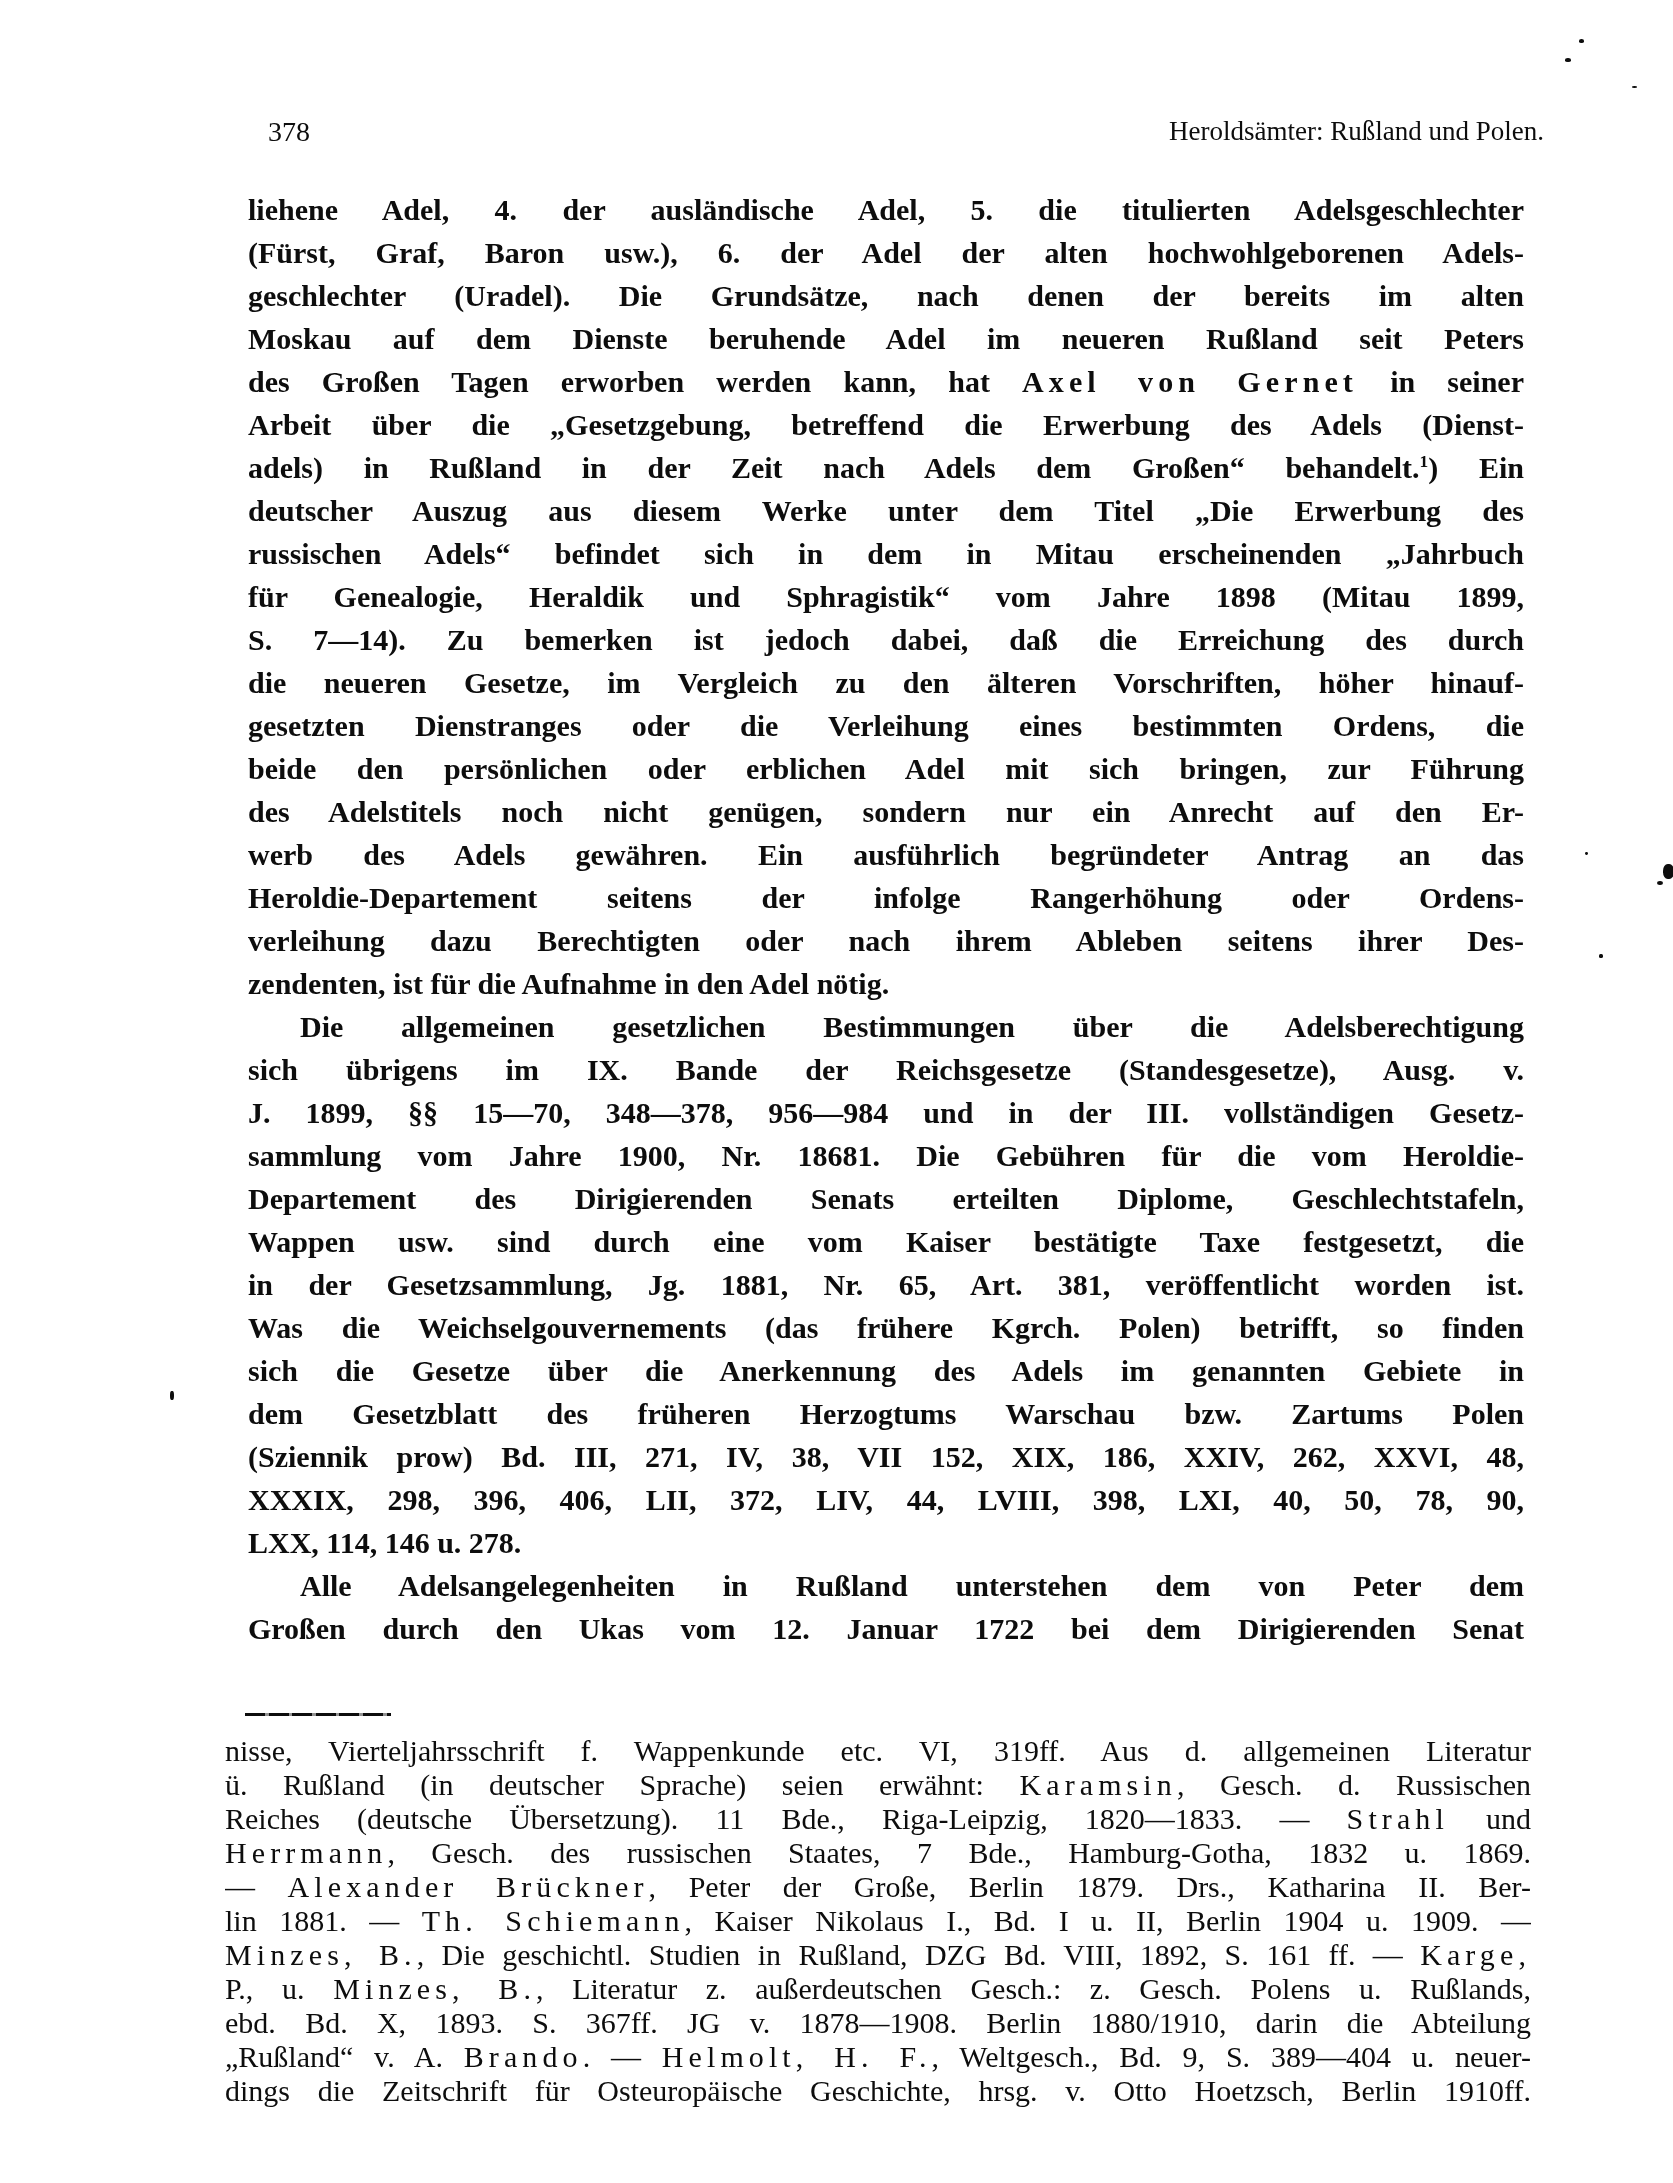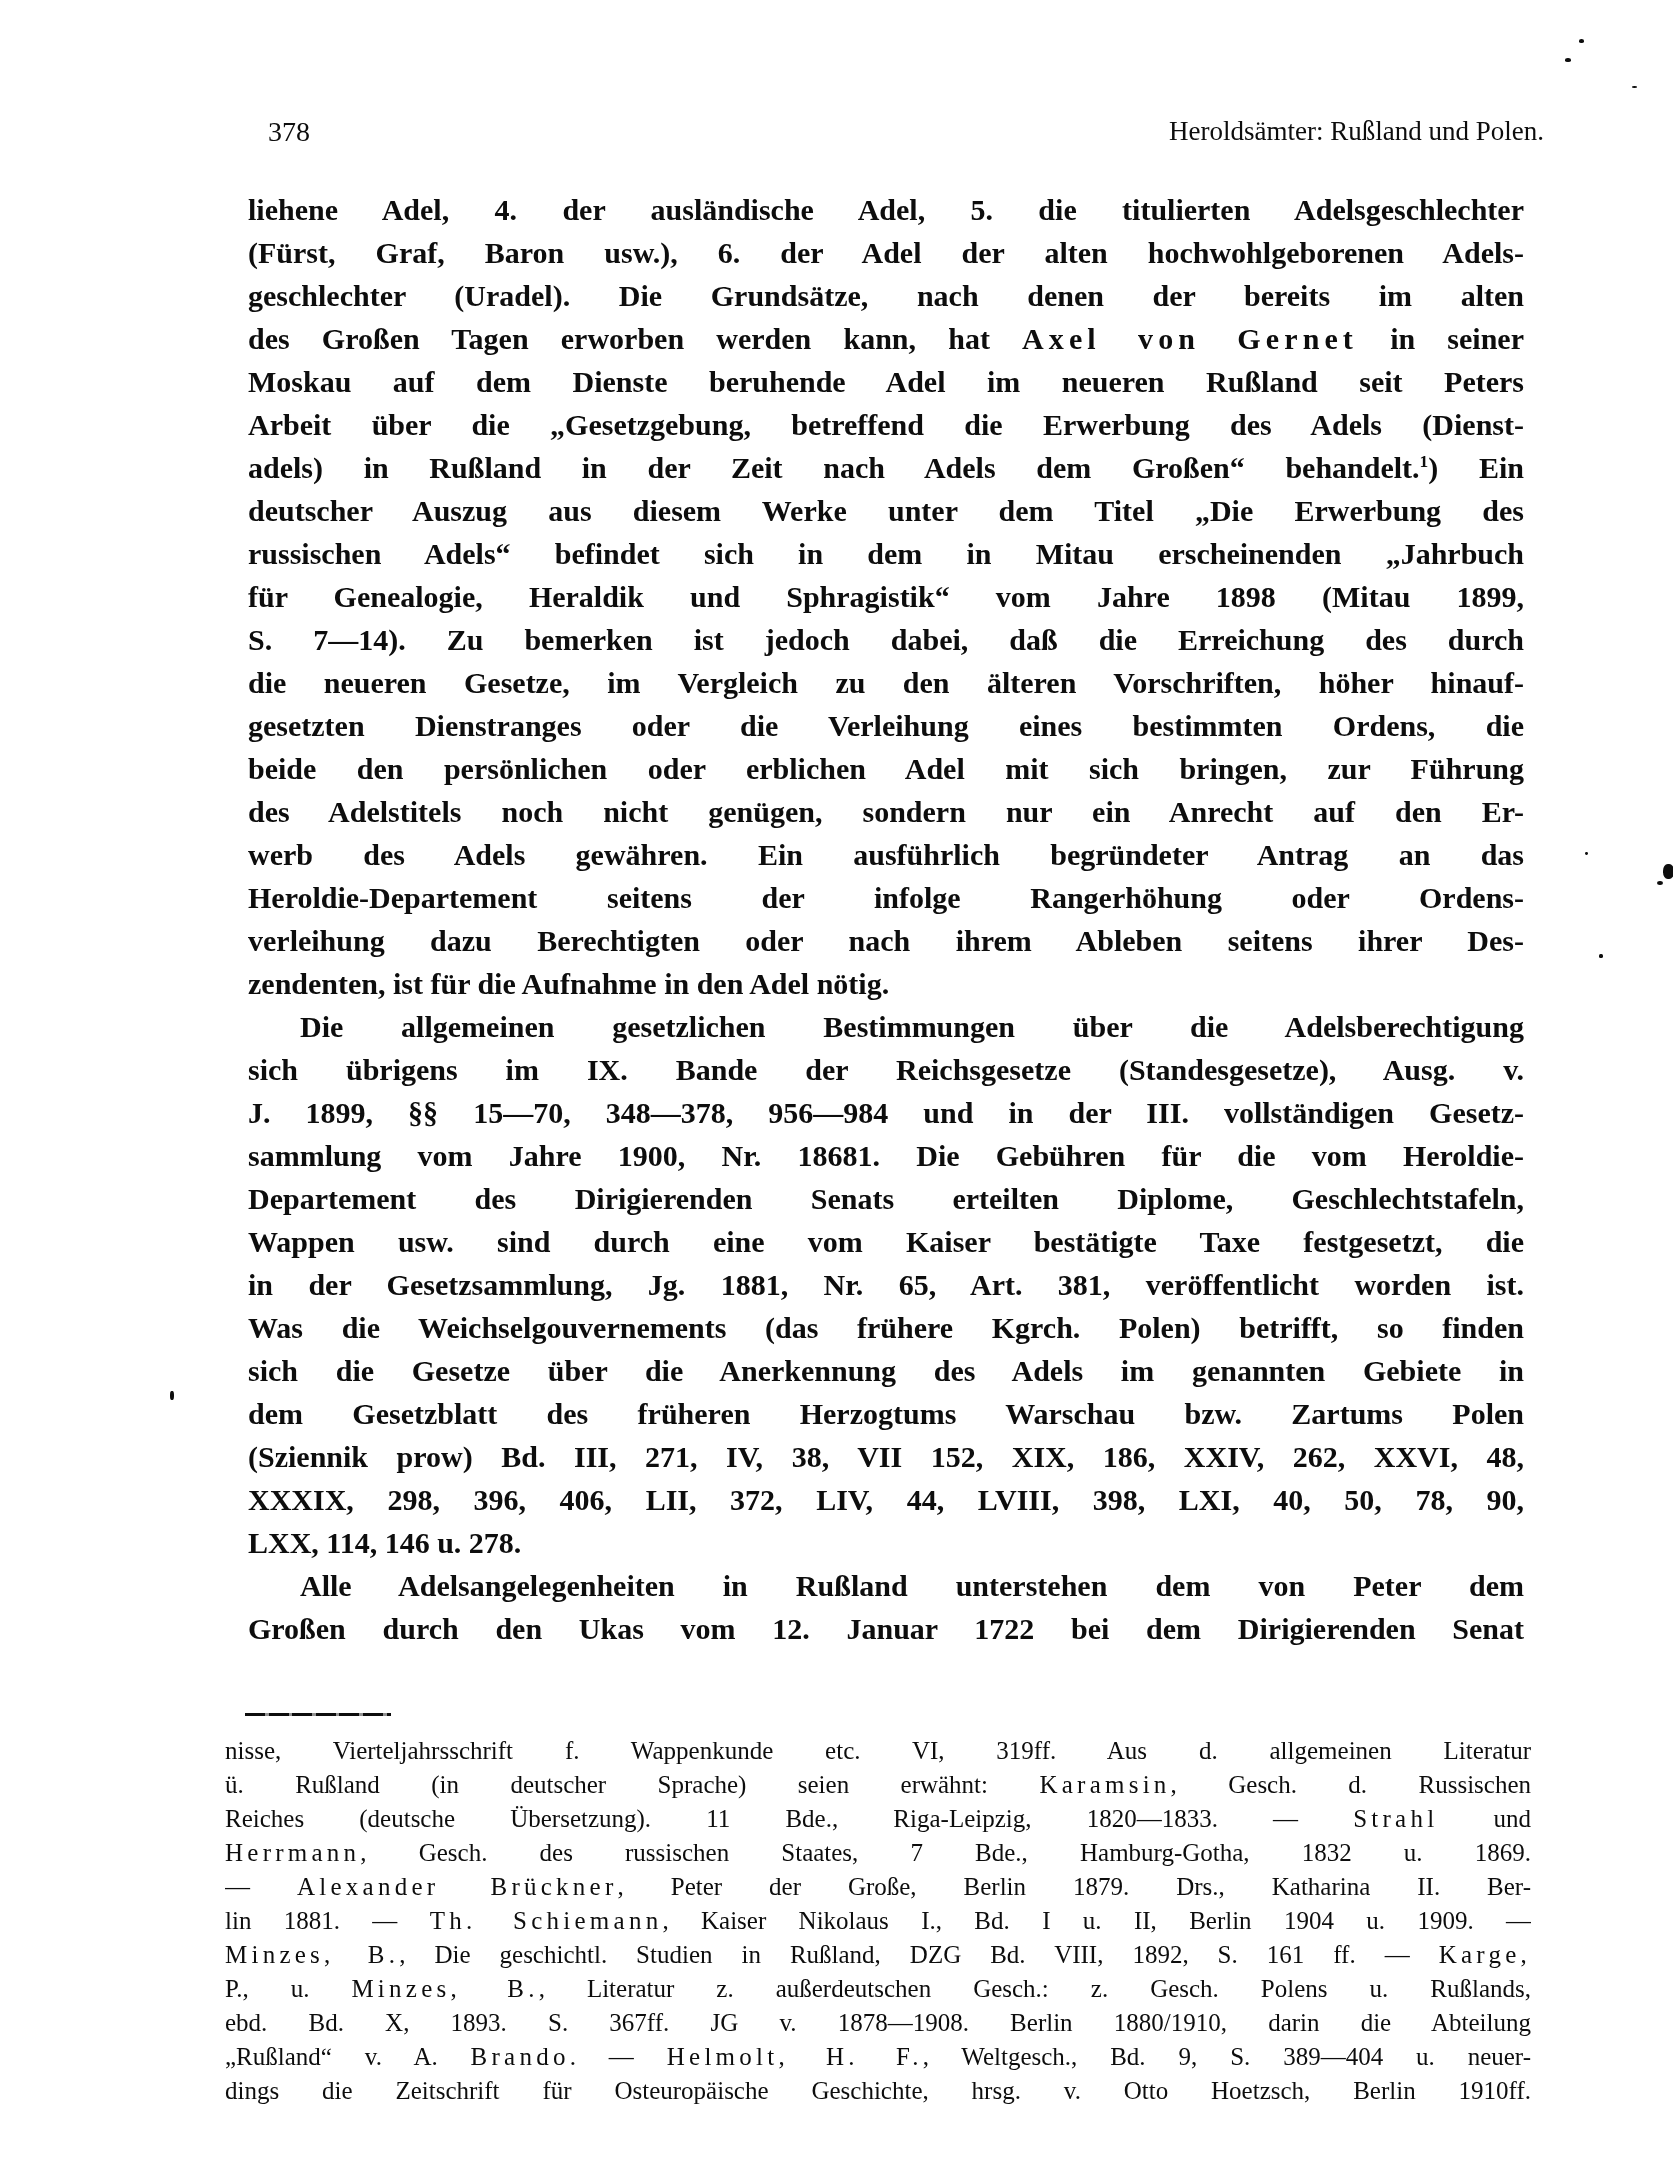--- a/index.html
+++ b/index.html
@@ -31,21 +31,21 @@
 
   
   .fnrule {
     position:absolute; left:245px; top:1713px; width:146px; height:3.1px;
     background:repeating-linear-gradient(90deg, var(--ink) 0 20px, rgba(13,13,13,0.45) 20px 23.6px);
   }
 
   
   .footnote { position:absolute; left:225px; top:1734px; width:1306px; }
   .fline {
-    height:34px; line-height:34px; font-size:25px;
+    height:34px; line-height:34px; font-size:30px;
     text-align:justify; overflow:hidden;
   }
   .fline.j::after { content:""; display:inline-block; width:100%; height:0; }
 
   .gesperrt { letter-spacing:0.17em; }
   sup { font-size:58%; vertical-align:super; line-height:0; }
 
   
   .speck { position:absolute; background:var(--ink); border-radius:45%; }
 </style>
@@ -56,22 +56,22 @@
 
   <div class="header-row">
     <span class="pagenum">378</span>
     <span class="running-head">Heroldsämter: Rußland und Polen.</span>
   </div>
 
   <div class="main" id="main-text">
       <div class="line j"><span>liehene Adel, 4. der ausländische Adel, 5. die titulierten Adelsgeschlechter</span></div>
       <div class="line j"><span>(Fürst, Graf, Baron usw.), 6. der Adel der alten hochwohlgeborenen Adels-</span></div>
       <div class="line j"><span>geschlechter (Uradel).  Die Grundsätze, nach denen der bereits im alten</span></div>
+      <div class="line j"><span>Moskau auf dem Dienste beruhende Adel im neueren Rußland seit Peters</span></div>
       <div class="line j"><span>des Großen Tagen erworben werden kann, hat </span><span class="gesperrt">Axel von Gernet</span><span> in seiner</span></div>
-      <div class="line j"><span>Moskau auf dem Dienste beruhende Adel im neueren Rußland seit Peters</span></div>
       <div class="line j"><span>Arbeit über die „Gesetzgebung, betreffend die Erwerbung des Adels (Dienst-</span></div>
       <div class="line j"><span>adels) in Rußland in der Zeit nach Adels dem Großen“ behandelt.</span><sup>1</sup><span>)  Ein</span></div>
       <div class="line j"><span>deutscher Auszug aus diesem Werke unter dem Titel „Die Erwerbung des</span></div>
       <div class="line j"><span>russischen Adels“ befindet sich in dem in Mitau erscheinenden „Jahrbuch</span></div>
       <div class="line j"><span>für Genealogie, Heraldik und Sphragistik“ vom Jahre 1898 (Mitau 1899,</span></div>
       <div class="line j"><span>S. 7—14).  Zu bemerken ist jedoch dabei, daß die Erreichung des durch</span></div>
       <div class="line j"><span>die neueren Gesetze, im Vergleich zu den älteren Vorschriften, höher hinauf-</span></div>
       <div class="line j"><span>gesetzten Dienstranges oder die Verleihung eines bestimmten Ordens, die</span></div>
       <div class="line j"><span>beide den persönlichen oder erblichen Adel mit sich bringen, zur Führung</span></div>
       <div class="line j"><span>des Adelstitels noch nicht genügen, sondern nur ein Anrecht auf den Er-</span></div>

